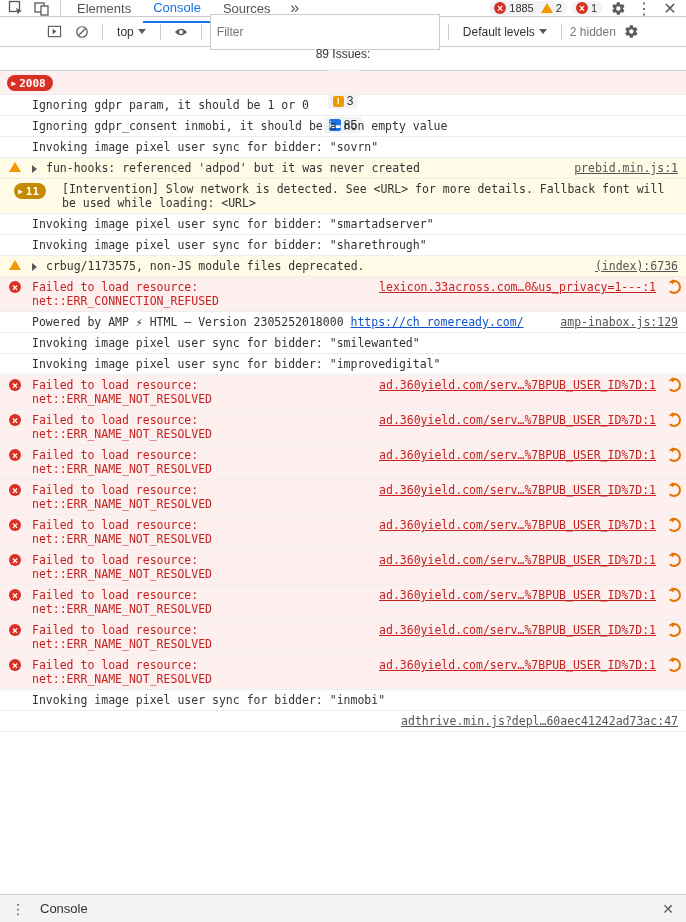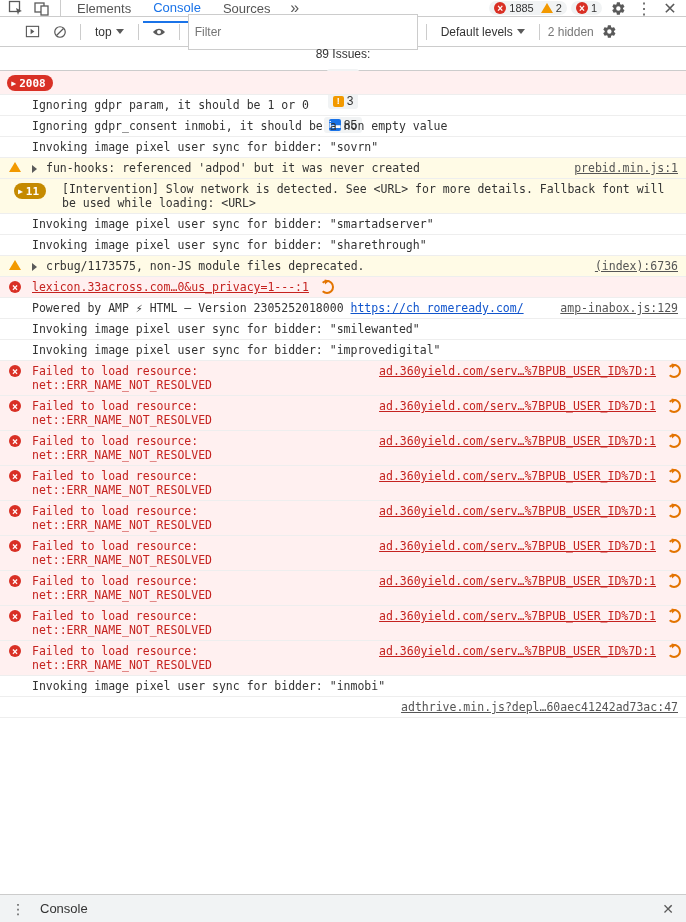--- a/index.html
+++ b/index.html
@@ -76,22 +76,23 @@
   width:0;height:0;
   border-left:6px solid transparent;
   border-right:6px solid transparent;
   border-bottom:10px solid #f29900;
 }
 .toolbar2 {
   height: 30px;
   border-bottom: 1px solid #ccc;
   display: flex;
   align-items: center;
-  padding: 0 20px;
+  padding: 0 4px;
   gap: 4px;
+  justify-content: center;
 }
 .dropdown {
   display: inline-flex;
   align-items: center;
   gap: 4px;
   padding: 2px 6px;
   cursor: pointer;
   font-size: 12px;
   color: #333;
 }
@@ -343,20 +344,21 @@
         <span class="warn-triangle"></span>
       </div>
       <span class="disclose"></span>
       <div class="msg">crbug/1173575, non-JS module files deprecated.</div>
       <div class="source">(index):6736</div>
     </div>
     <div class="row row-error">
       <div class="gutter">
         <span class="err-x"></span>
       </div>
+      <div class="msg">Failed to load resource: net::ERR_CONNECTION_REFUSED</div>
       <div class="source">lexicon.33across.com…0&amp;us_privacy=1---:1</div>
       <div class="trailing-icon">
         <span class="refresh-icon"></span>
       </div>
     </div>
     <div class="row">
       <div class="gutter"></div>
       <div class="msg">Powered by AMP ⚡ HTML – Version 2305252018000 <span class="link">https://ch romeready.com/</span></div>
       <div class="source">amp-inabox.js:129</div>
     </div>

